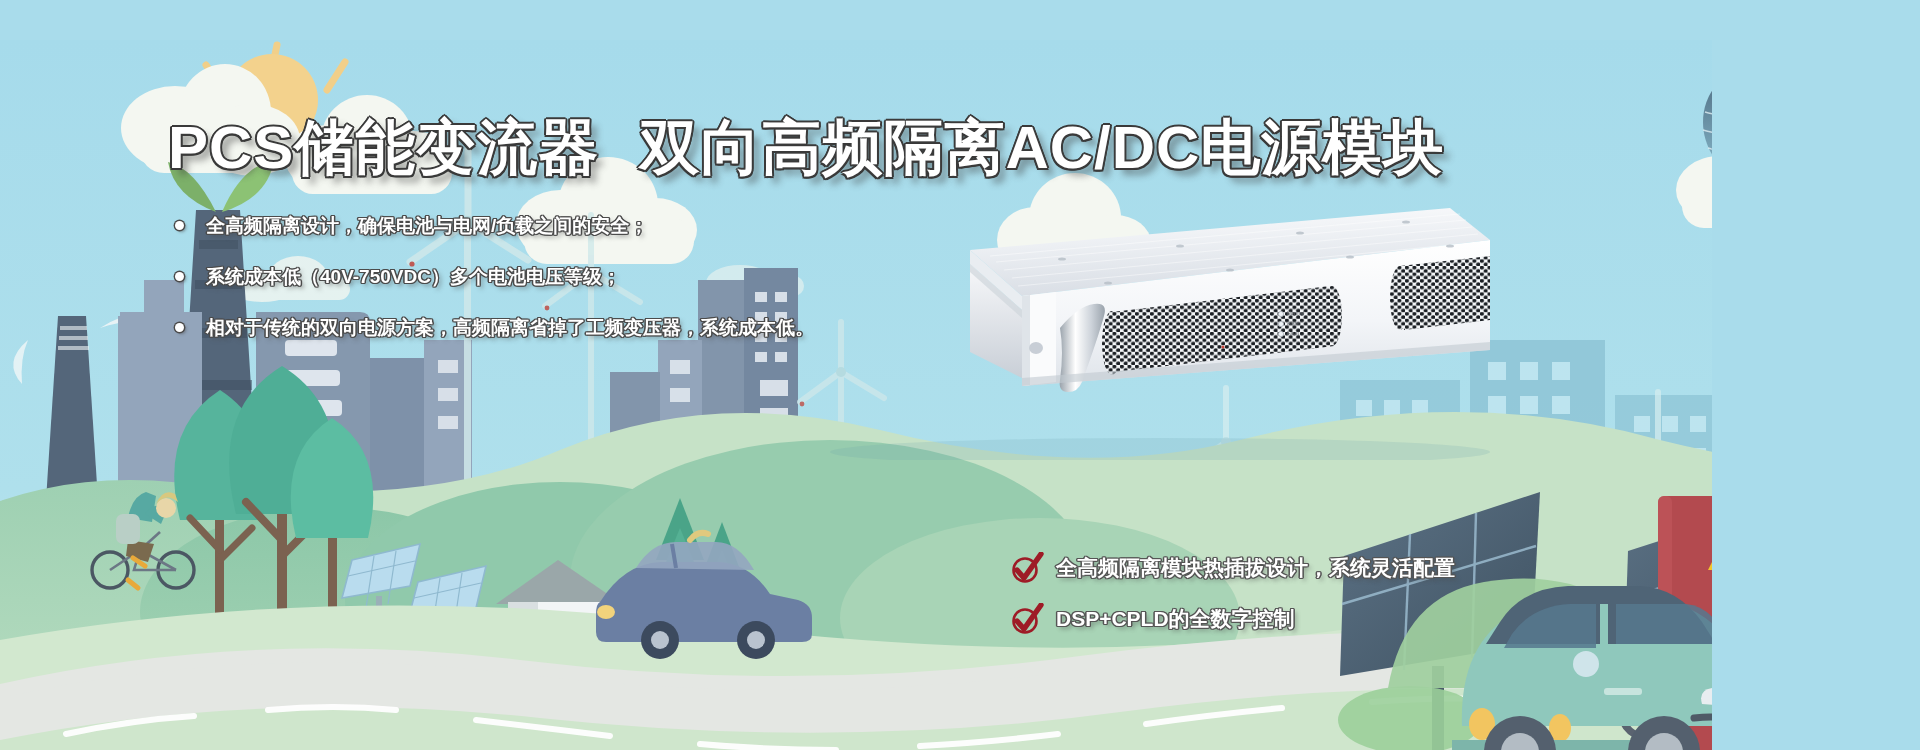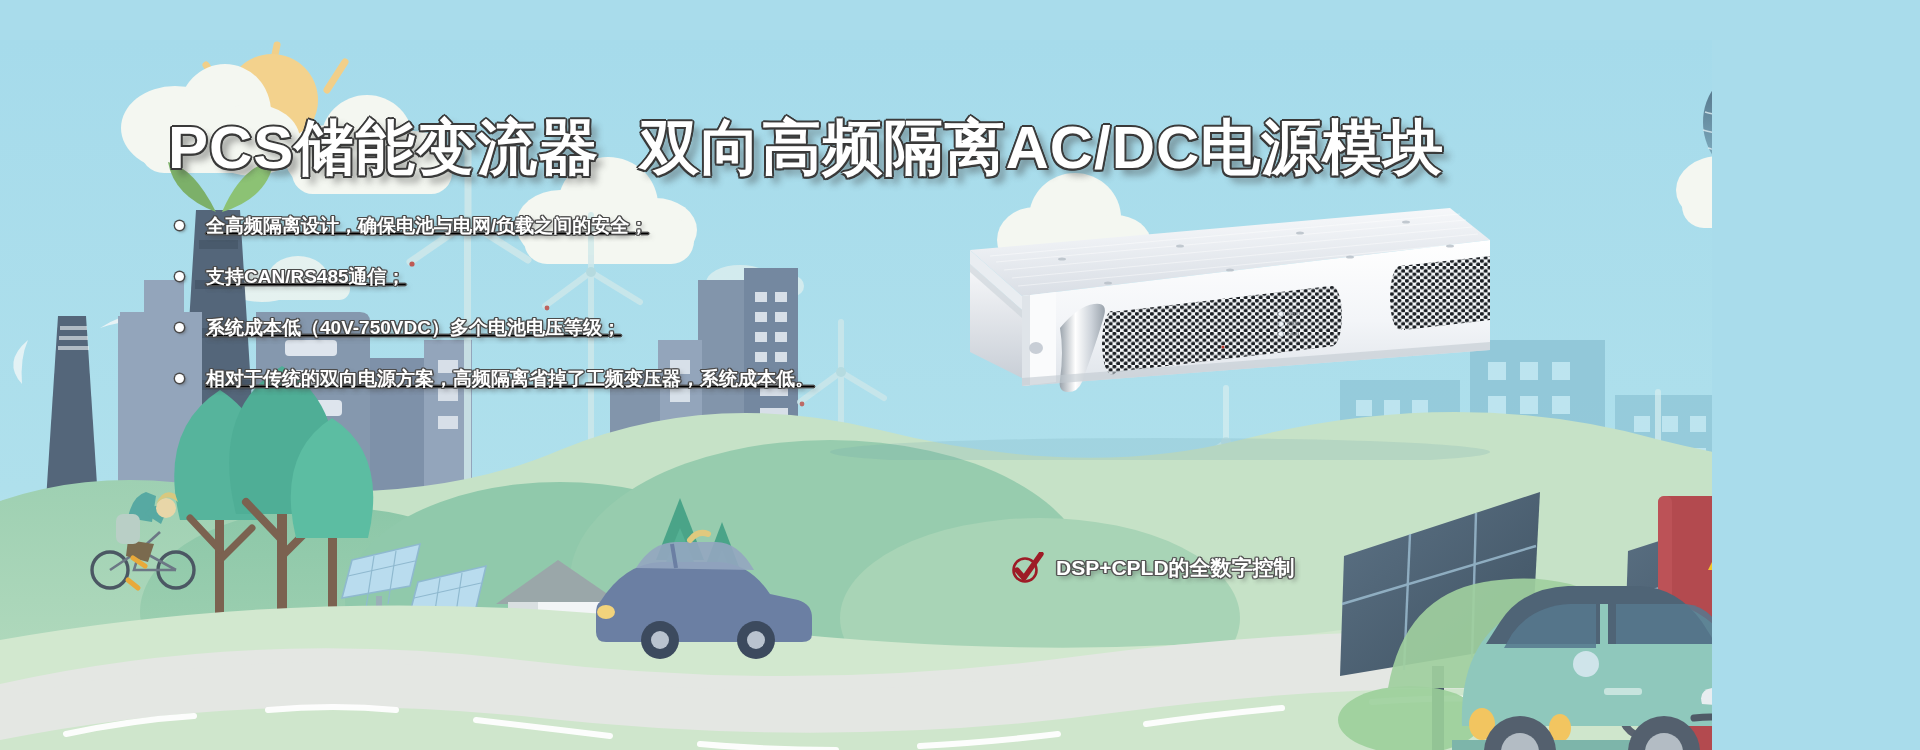--- a/index.html
+++ b/index.html
@@ -650,44 +650,49 @@
     </svg>
 
     
     <div class="led-label" style="left:527px; top:110px;">Normal</div>
     <div class="led-label" style="left:527px; top:120px;">Alarm</div>
     <div class="led-label" style="left:527px; top:130px;">Fault</div>
   </div>
 
   <h1 id="title"><span>PCS储能变流器</span><span class="gap"></span><span>双向高频隔离AC/DC电源模块</span></h1>
 
-  <ul id="bullets" style="list-style:none;text-decoration:underline;">
+  <ul id="bullets" style="list-style:none;">
     <li class="bullet">
       <span class="dot"></span>
       <span>全高频隔离设计，确保电池与电网/负载之间的安全；</span>
-    </li>
-    <li class="bullet">
-      <span class="dot"></span>
-      <span>支持CAN/RS485通信；</span>
     </li>
     <li class="bullet">
       <span class="dot"></span>
       <span>系统成本低（40V-750VDC）多个电池电压等级；</span>
     </li>
     <li class="bullet tall">
       <span class="dot"></span>
       <span>相对于传统的双向电源方案，高频隔离省掉了工频变压器，系统成本低。</span>
     </li>
   </ul>
 
   <ul id="checks" style="list-style:none;">
     <li class="check-row">
       <span class="tick">
         <svg viewBox="0 0 34 32" width="34" height="32">
           <circle cx="15" cy="18" r="11.5" fill="none" stroke="#9e1b26" stroke-width="2.6"></circle>
           <path d="M7 18 L14 26 L31 2" fill="none" stroke="#9e1b26" stroke-width="5.4" stroke-linecap="round" stroke-linejoin="round"></path>
         </svg>
       </span>
+      <span>全高频隔离模块热插拔设计，系统灵活配置</span>
+    </li>
+    <li class="check-row">
+      <span class="tick">
+        <svg viewBox="0 0 34 32" width="34" height="32">
+          <circle cx="15" cy="18" r="11.5" fill="none" stroke="#9e1b26" stroke-width="2.6"></circle>
+          <path d="M7 18 L14 26 L31 2" fill="none" stroke="#9e1b26" stroke-width="5.4" stroke-linecap="round" stroke-linejoin="round"></path>
+        </svg>
+      </span>
       <span>DSP+CPLD的全数字控制</span>
     </li>
   </ul>
 
 </div>
 
 </body></html>

